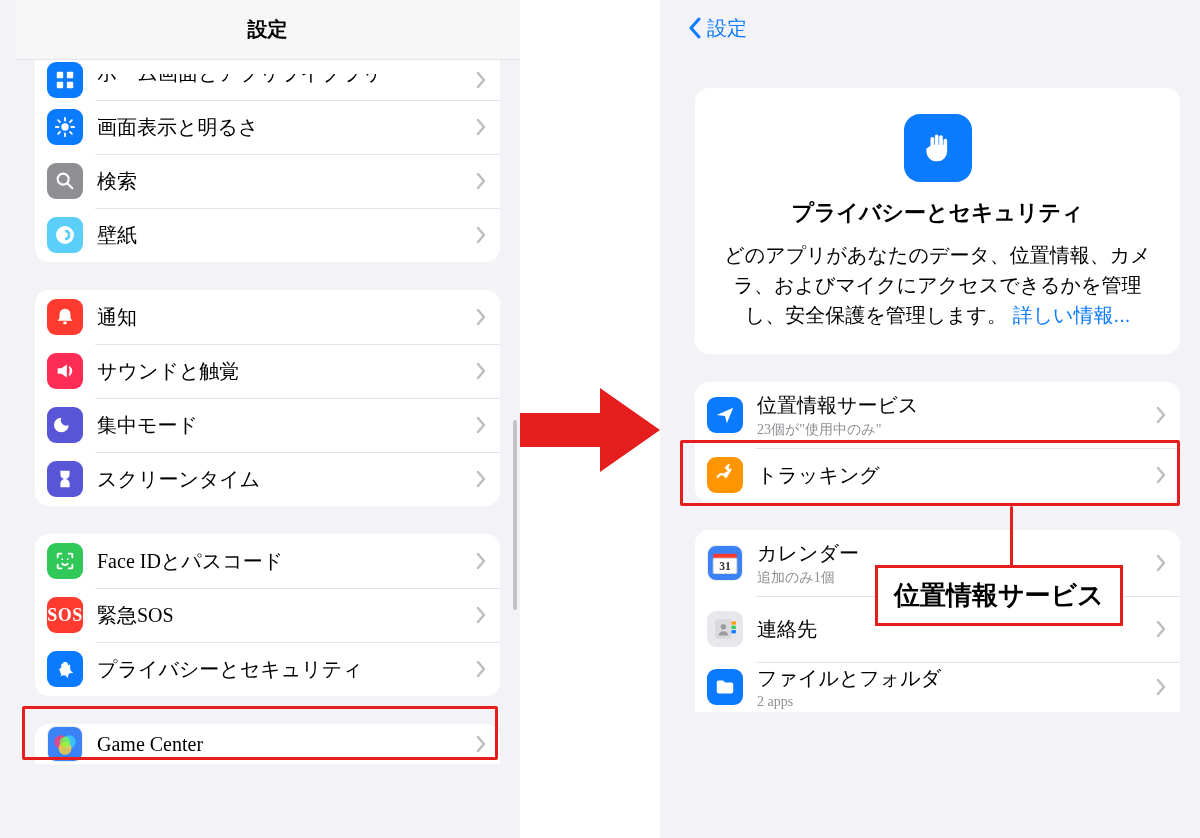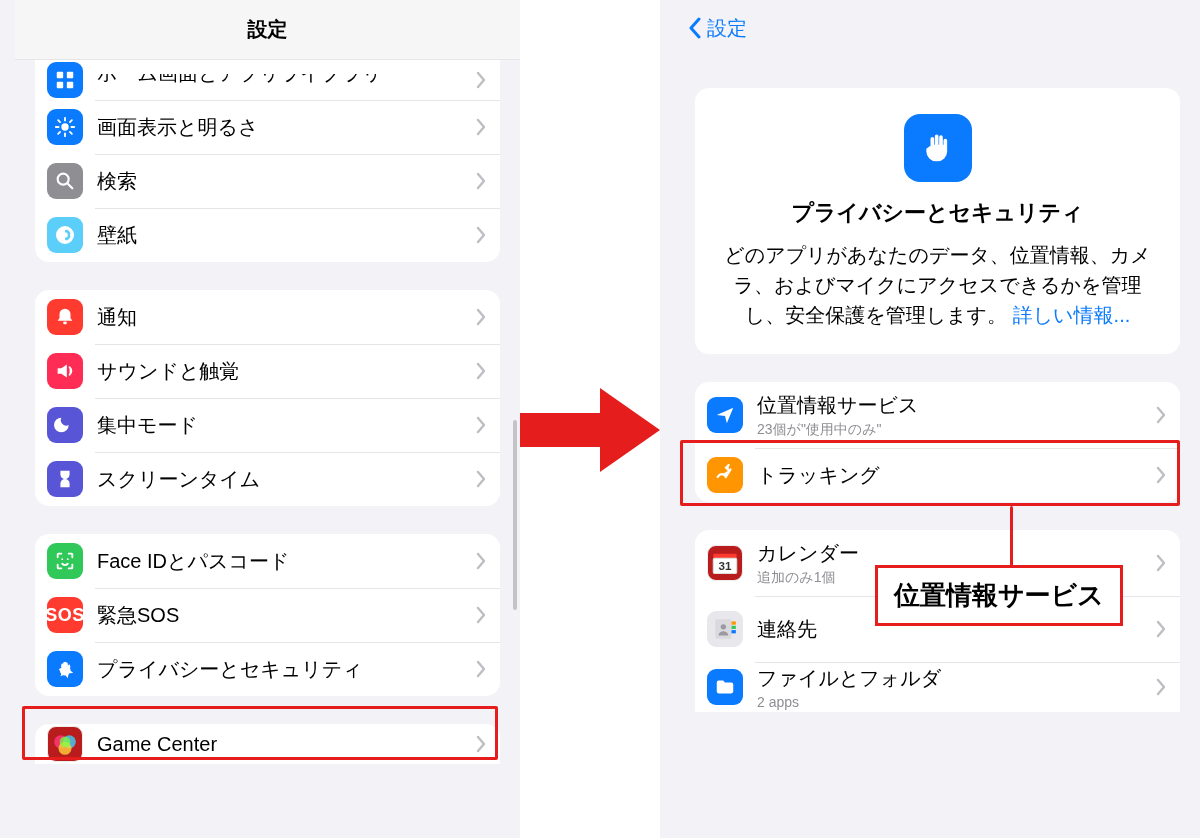--- a/index.html
+++ b/index.html
@@ -49,20 +49,21 @@
   }
   .group-gap { height: 28px; }
 
   .row {
     display: flex;
     align-items: center;
     height: 54px;
     padding: 0 14px 0 12px;
     position: relative;
     cursor: pointer;
+    font-family: Liberation Serif, serif;
   }
   .row + .row::before {
     content: "";
     position: absolute;
     left: 60px; right: 0; top: 0;
     height: 1px;
     background: #e5e5e8;
   }
   .row-icon {
     width: 36px; height: 36px;
@@ -172,21 +173,21 @@
   
   .row-2 { height: 66px; }
   .ic-dblue   { background: #0a7aff; }
   .ic-red     { background: #ff3b30; color:#fff; }
   .ic-orange  { background: #ff9500; color:#fff; }
   .ic-purple  { background: #5856d6; color:#fff; }
   .ic-gray    { background: #8e8e93; color:#fff; }
   .ic-green   { background: #31c85a; color:#fff; }
   .ic-cyan    { background: #5bcefa; color:#fff; }
   .ic-sosred  { background: #ff3b30; color:#fff; font-size:18px; font-weight:700; letter-spacing:.5px; }
-  .ic-white   { background: #b91c1c; border:1px solid #eee; }
+  .ic-white   { background: #3b82f6; border:1px solid #eee; }
 
   
   .callout {
     position: absolute;
     background: #fff;
     border: 3px solid #e51d1d;
     padding: 10px 16px;
     font-size: 26px;
     font-weight: 600;
     color: #000;

